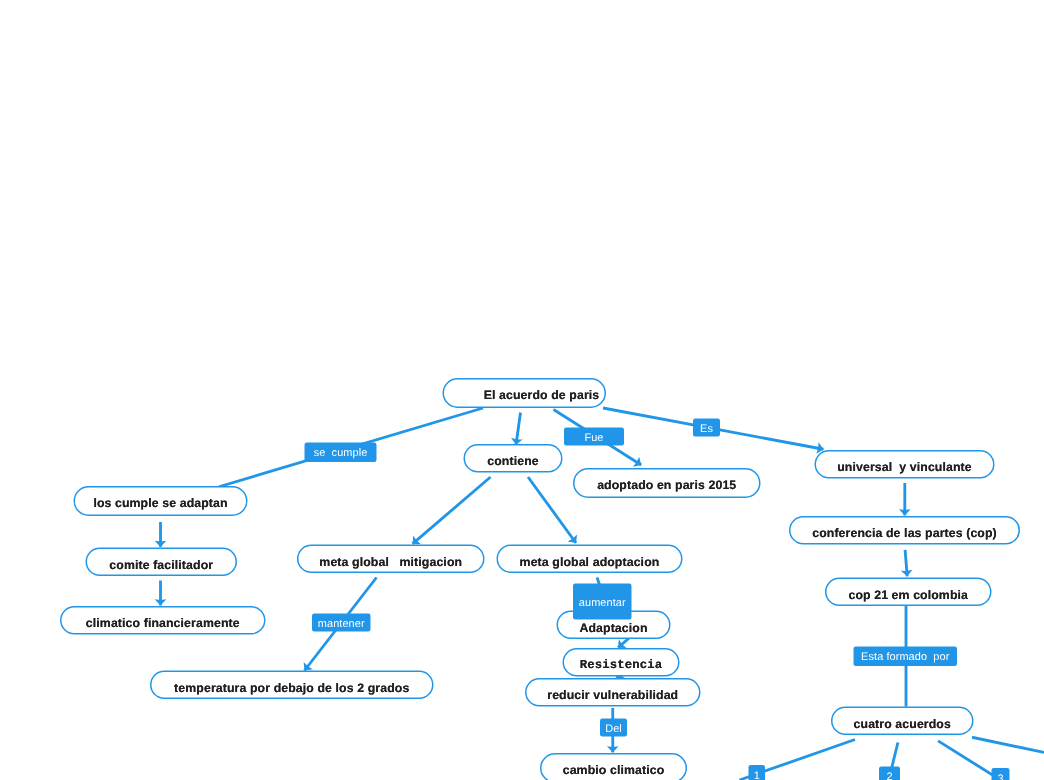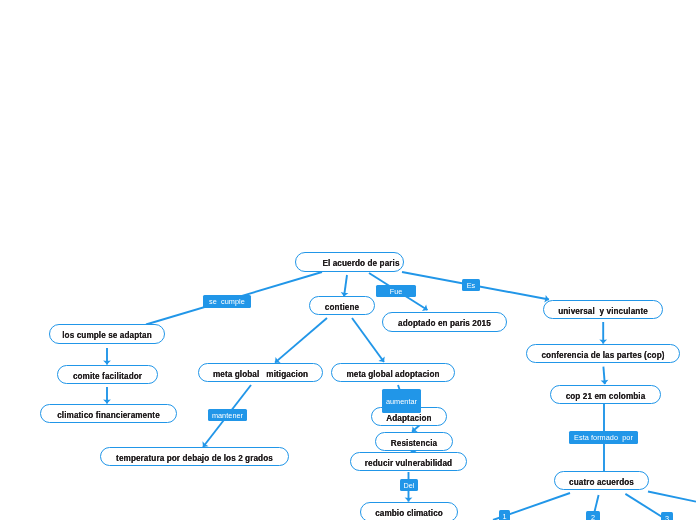--- a/index.html
+++ b/index.html
@@ -102,21 +102,21 @@
       <div class="node" style="left: 295px; top: 252px; width: 109px; height: 20px; padding-left: 23px;"><span>El acuerdo de paris</span></div>
       <div class="node" style="left: 309px; top: 296px; width: 66px; height: 19px;"><span>contiene</span></div>
       <div class="node" style="left: 382px; top: 312px; width: 125px; height: 20px;"><span>adoptado en paris 2015</span></div>
       <div class="node" style="left: 49px; top: 324px; width: 116px; height: 20px;"><span>los cumple se adaptan</span></div>
       <div class="node" style="left: 57px; top: 365px; width: 101px; height: 19px;"><span>comite facilitador</span></div>
       <div class="node" style="left: 40px; top: 404px; width: 137px; height: 19px;"><span>climatico financieramente</span></div>
       <div class="node" style="left: 198px; top: 363px; width: 125px; height: 19px;"><span>meta global   mitigacion</span></div>
       <div class="node" style="left: 100px; top: 447px; width: 189px; height: 19px;"><span>temperatura por debajo de los 2 grados</span></div>
       <div class="node" style="left: 331px; top: 363px; width: 124px; height: 19px;"><span>meta global adoptacion</span></div>
       <div class="node" style="left: 371px; top: 407px; width: 76px; height: 19px; align-items: center;"><span>Adaptacion</span></div>
-      <div class="node" style="left: 375px; top: 432px; width: 78px; height: 19px;"><span>Resistencia</span></div>
+      <div class="node" style="left: 375px; top: 432px; width: 78px; height: 19px; font-family: Liberation Mono, monospace;"><span>Resistencia</span></div>
       <div class="node" style="left: 350px; top: 452px; width: 117px; height: 19px;"><span>reducir vulnerabilidad</span></div>
       <div class="node" style="left: 360px; top: 502px; width: 98px; height: 20px;"><span>cambio climatico</span></div>
       <div class="node" style="left: 543px; top: 300px; width: 120px; height: 19px;"><span>universal  y vinculante</span></div>
       <div class="node" style="left: 526px; top: 344px; width: 154px; height: 19px;"><span>conferencia de las partes (cop)</span></div>
       <div class="node" style="left: 550px; top: 385px; width: 111px; height: 19px;"><span>cop 21 em colombia</span></div>
       <div class="node" style="left: 554px; top: 471px; width: 95px; height: 19px;"><span>cuatro acuerdos</span></div>
       <div class="tag" style="left: 203px; top: 295px; width: 48px; height: 13px; text-align: center;"><span>se  cumple</span></div>
       <div class="tag" style="left: 376px; top: 285px; width: 40px; height: 12px;"><span>Fue</span></div>
       <div class="tag" style="left: 462px; top: 279px; width: 18px; height: 12px;"><span>Es</span></div>
       <div class="tag" style="left: 208px; top: 409px; width: 39px; height: 12px;"><span>mantener</span></div>

